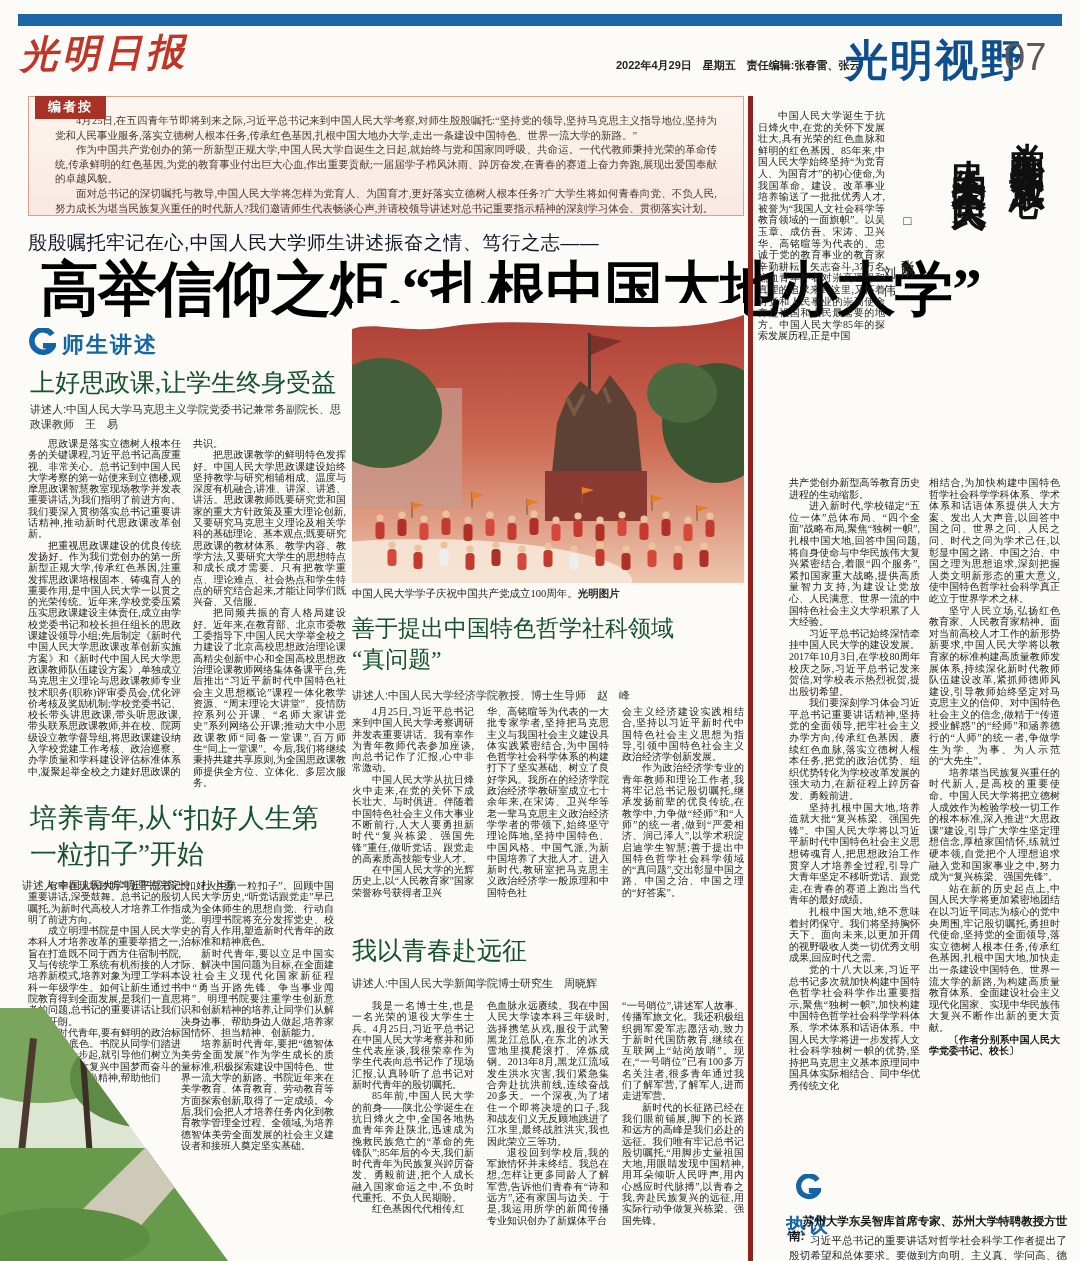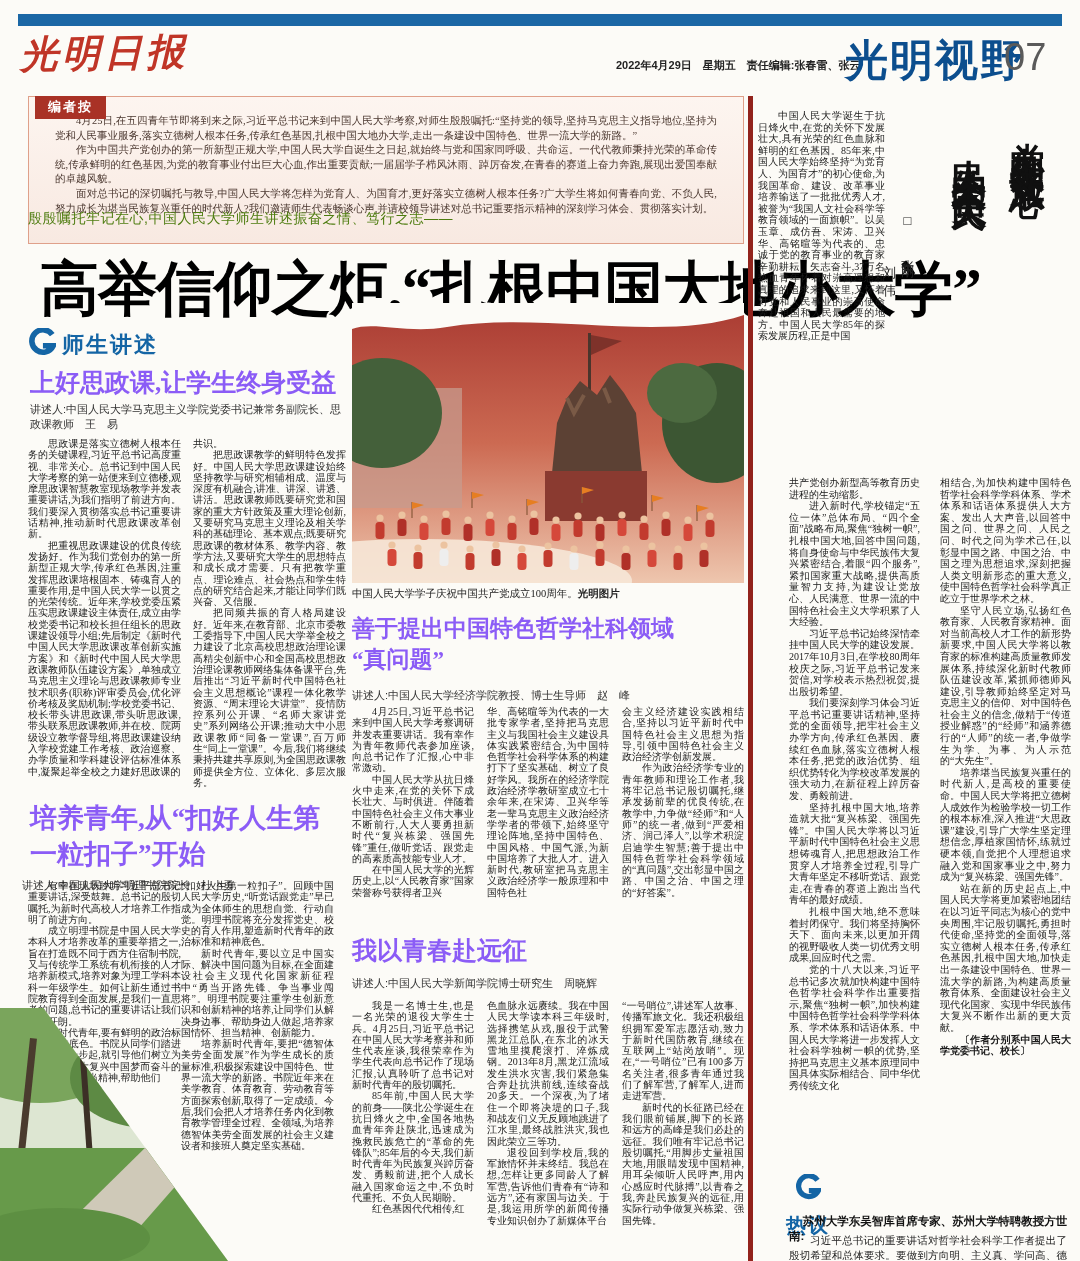--- a/index.html
+++ b/index.html
@@ -9,40 +9,40 @@
   .top-bar{position:absolute;left:18px;top:14px;width:1044px;height:12px;background:#1b67a5;}
   .logo{position:absolute;left:20px;top:28px;font-size:38px;font-weight:bold;font-style:italic;
         color:#c03527;letter-spacing:4px;transform:rotate(-1deg);}
   .dateline{position:absolute;left:616px;top:58px;font-size:11px;font-weight:bold;
         font-family:"Liberation Sans",sans-serif;color:#222;}
   .section-title{position:absolute;left:845px;top:32px;font-size:43px;font-weight:900;
         font-family:"Liberation Sans",sans-serif;color:#0c4e8e;letter-spacing:2px;}
   .page-num{position:absolute;left:1004px;top:36px;font-size:38px;color:#5a5a5a;
         font-family:"Liberation Sans",sans-serif;}
   
-  .editor-box{position:absolute;left:28px;top:96px;width:716px;height:148px;box-sizing:border-box;
+  .editor-box{position:absolute;left:28px;top:96px;width:716px;height:120px;box-sizing:border-box;
         border:1px solid #dfa08a;background:linear-gradient(180deg,#fdf5f0 0%,#f8e9e1 100%);
         padding:17px 26px 4px 26px;}
   .editor-label{position:absolute;left:6px;top:-1px;background:#a93226;color:#fff;
         font-size:13px;font-weight:bold;font-family:"Liberation Sans",sans-serif;
         padding:2px 13px 3px 13px;letter-spacing:2px;}
   .editor-box p{margin:0;font-size:10.5px;line-height:14.6px;color:#4a372f;
         text-indent:2em;text-align:justify;}
   
-  .kicker{position:absolute;left:28px;top:210px;font-size:14px;color:#4d7c0f;
+  .kicker{position:absolute;left:28px;top:230px;font-size:19px;color:#0f172a;
         font-family:"Liberation Sans",sans-serif;letter-spacing:0.5px;}
   .headline{position:absolute;left:40px;top:250px;width:724px;font-size:59px;font-weight:900;
         color:#000;letter-spacing:-1px;white-space:nowrap;}
   
   .badge{position:absolute;display:flex;align-items:center;gap:6px;}
   .badge .g-icon{flex:0 0 auto;}
   .badge-label{font-size:22px;font-weight:900;color:#1465a5;
         font-family:"Liberation Sans",sans-serif;letter-spacing:2px;}
   
-  .a-title{position:absolute;font-weight:700;color:#8b5cf6;}
+  .a-title{position:absolute;font-weight:400;color:#14532d;}
   .a-byline{position:absolute;font-size:11px;font-family:"Liberation Sans",sans-serif;
         color:#333;line-height:15px;}
   .cols{position:absolute;display:flex;}
   .col{overflow:hidden;}
   .col p{margin:0;font-size:10px;line-height:11.3px;text-align:justify;text-indent:2em;color:#1b1b1b;}
   .col p.cont{text-indent:0;}
   .col p.b{font-weight:bold;}
   
   .rcol p{line-height:11.6px;}
   
@@ -258,21 +258,21 @@
       </div>
   </div>
 
   <div class="vt vtext" style="left:1002px;top:114px;">党办的大学让党放心</div>
   <div class="vt vtext" style="left:944px;top:132px;">人民的大学不负人民</div>
   <div class="vauthors vtext">
     <span>□ 张东刚</span>
     <span class="a2l">刘　伟</span>
   </div>
 
-  <div class="cols" style="left:789px;top:477px;gap:20px;">
+  <div class="cols" style="left:789px;top:477px;gap:9px;">
     <div class="col rcol" style="width:131px;height:679px;">
         <p class="cont">共产党创办新型高等教育历史进程的生动缩影。</p>
         <p>进入新时代,学校锚定“五位一体”总体布局、“四个全面”战略布局,聚焦“独树一帜”,扎根中国大地,回答中国问题,将自身使命与中华民族伟大复兴紧密结合,着眼“四个服务”,紧扣国家重大战略,提供高质量智力支持,为建设让党放心、人民满意、世界一流的中国特色社会主义大学积累了人大经验。</p>
         <p>习近平总书记始终深情牵挂中国人民大学的建设发展。2017年10月3日,在学校80周年校庆之际,习近平总书记发来贺信,对学校表示热烈祝贺,提出殷切希望。</p>
         <p>我们要深刻学习体会习近平总书记重要讲话精神,坚持党的全面领导,把牢社会主义办学方向,传承红色基因、赓续红色血脉,落实立德树人根本任务,把党的政治优势、组织优势转化为学校改革发展的强大动力,在新征程上踔厉奋发、勇毅前进。</p>
         <p>坚持扎根中国大地,培养造就大批“复兴栋梁、强国先锋”。中国人民大学将以习近平新时代中国特色社会主义思想铸魂育人,把思想政治工作贯穿人才培养全过程,引导广大青年坚定不移听党话、跟党走,在青春的赛道上跑出当代青年的最好成绩。</p>
         <p>扎根中国大地,绝不意味着封闭保守。我们将坚持胸怀天下、面向未来,以更加开阔的视野吸收人类一切优秀文明成果,回应时代之需。</p>
         <p>党的十八大以来,习近平总书记多次就加快构建中国特色哲学社会科学作出重要指示,聚焦“独树一帜”,加快构建中国特色哲学社会科学学科体系、学术体系和话语体系。中国人民大学将进一步发挥人文社会科学独树一帜的优势,坚持把马克思主义基本原理同中国具体实际相结合、同中华优秀传统文化</p>
       </div>
     <div class="col rcol" style="width:131px;height:679px;">

